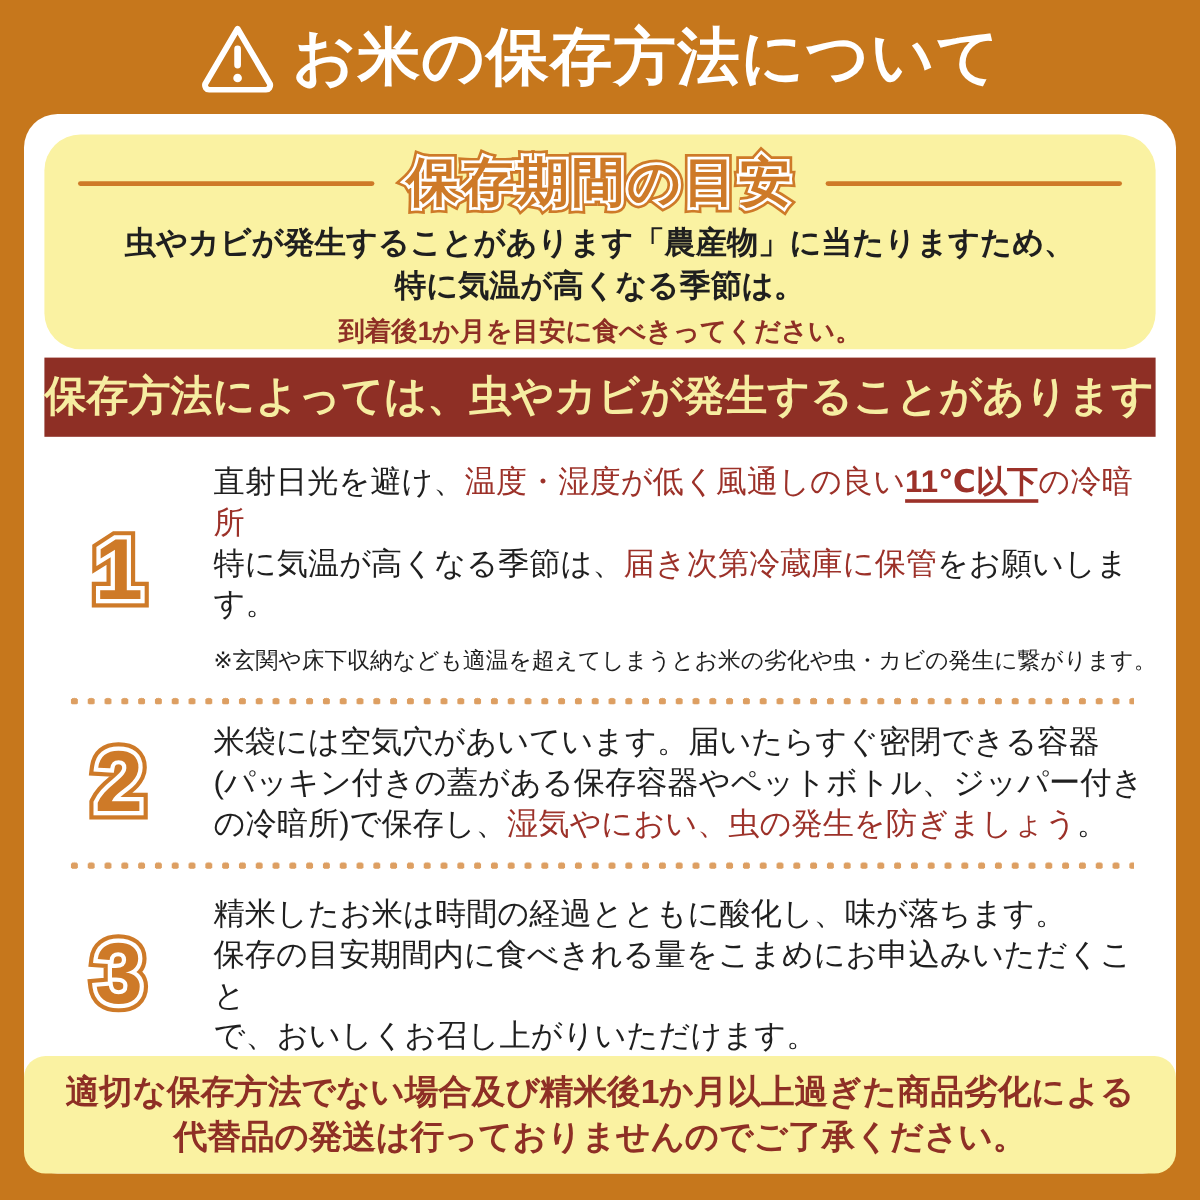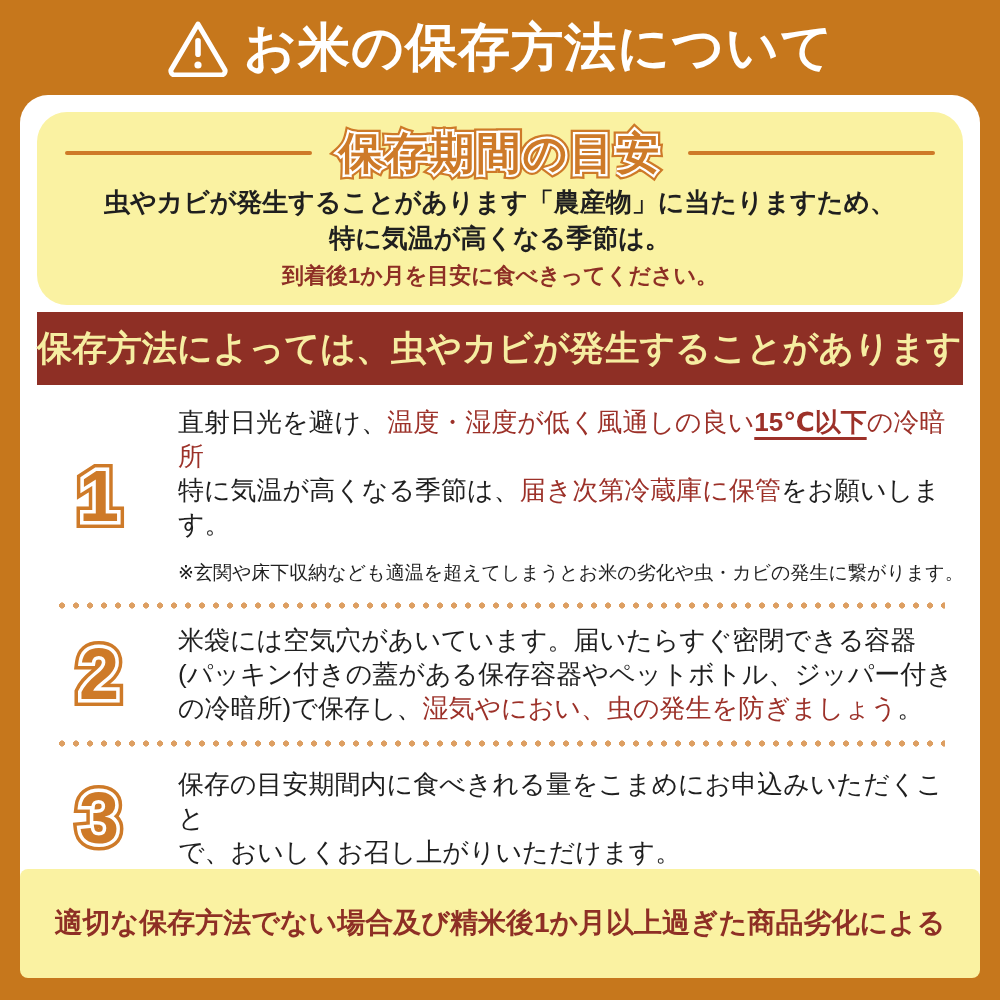--- a/index.html
+++ b/index.html
@@ -114,21 +114,21 @@
     margin:15px 35px 0;
     background-image:radial-gradient(circle closest-side,var(--accent-light) 85%,transparent 90%);
     background-size:14px 7px;
     background-repeat:repeat-x;
   }
   
   .footer-note{
     margin-top:auto;
     height:115px;
     background:var(--yellow);
-    border-radius:8px;
+    border-radius:18px;
     display:flex;flex-direction:column;align-items:center;justify-content:center;
     text-align:center;
   }
   .footer-line{
     color:var(--dark-red);
     font-size:28px;font-weight:bold;
     line-height:38px;
   }
 </style>
 </head>
@@ -166,21 +166,21 @@
 
   <section class="item item-1">
     <div class="num-col">
       <div class="bubble">
         <span class="under">1</span>
         <span class="mid">1</span>
         <span class="top">1</span>
       </div>
     </div>
     <div class="item-text">
-      <div class="body-line"><span>直射日光を避け、</span><span class="red">温度・湿度が低く風通しの良い</span><span class="red-u">15℃以下</span><span class="red">の冷暗所</span></div>
+      <div class="body-line"><span>直射日光を避け、</span><span class="red">温度・湿度が低く風通しの良い</span><span class="red-u">11℃以下</span><span class="red">の冷暗所</span></div>
       <div class="body-line"><span>特に気温が高くなる季節は、</span><span class="red">届き次第冷蔵庫に保管</span><span>をお願いします。</span></div>
       <div class="note-line">※玄関や床下収納なども適温を超えてしまうとお米の劣化や虫・カビの発生に繋がります。</div>
     </div>
   </section>
 
   <div class="dotted-sep"></div>
 
   <section class="item item-2">
     <div class="num-col">
       <div class="bubble">
@@ -200,22 +200,24 @@
 
   <section class="item item-3">
     <div class="num-col">
       <div class="bubble">
         <span class="under">3</span>
         <span class="mid">3</span>
         <span class="top">3</span>
       </div>
     </div>
     <div class="item-text">
+      <div class="body-line">精米したお米は時間の経過とともに酸化し、味が落ちます。</div>
       <div class="body-line">保存の目安期間内に食べきれる量をこまめにお申込みいただくこと</div>
       <div class="body-line">で、おいしくお召し上がりいただけます。</div>
     </div>
   </section>
 
   <section class="footer-note">
     <div class="footer-line">適切な保存方法でない場合及び精米後1か月以上過ぎた商品劣化による</div>
+    <div class="footer-line">代替品の発送は行っておりませんのでご了承ください。</div>
   </section>
 
 </main>
 
 </body></html>

